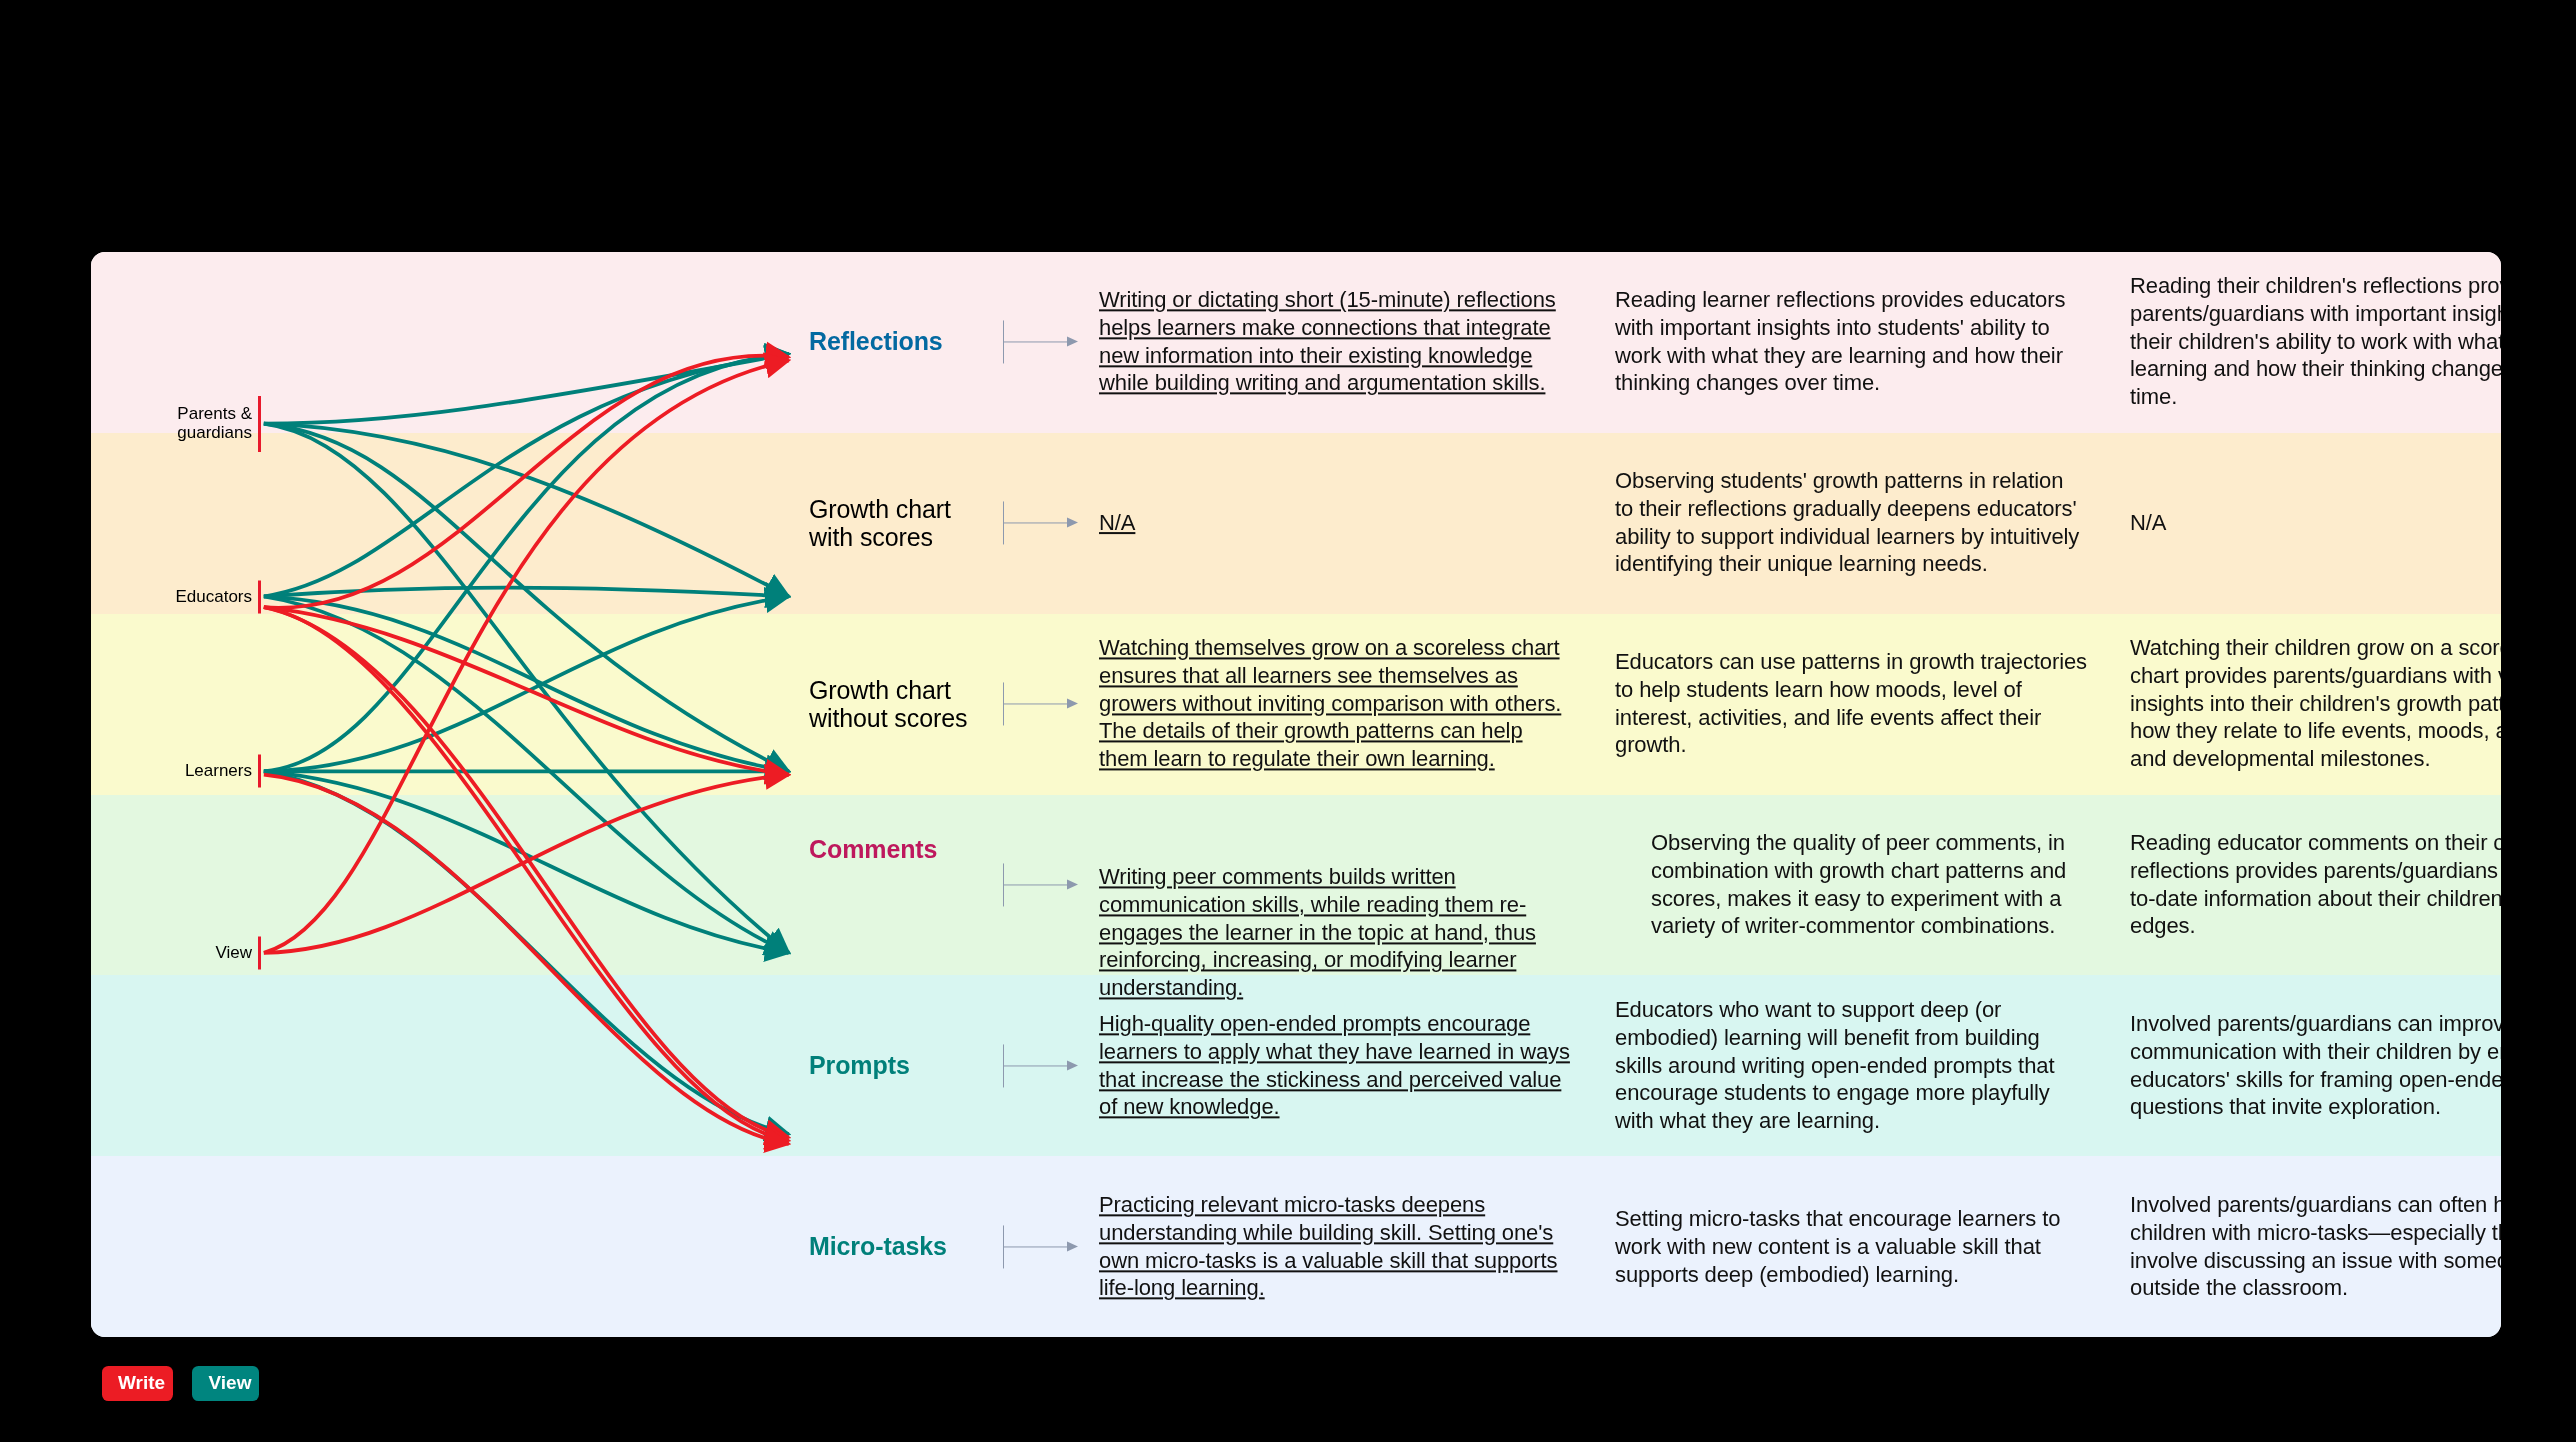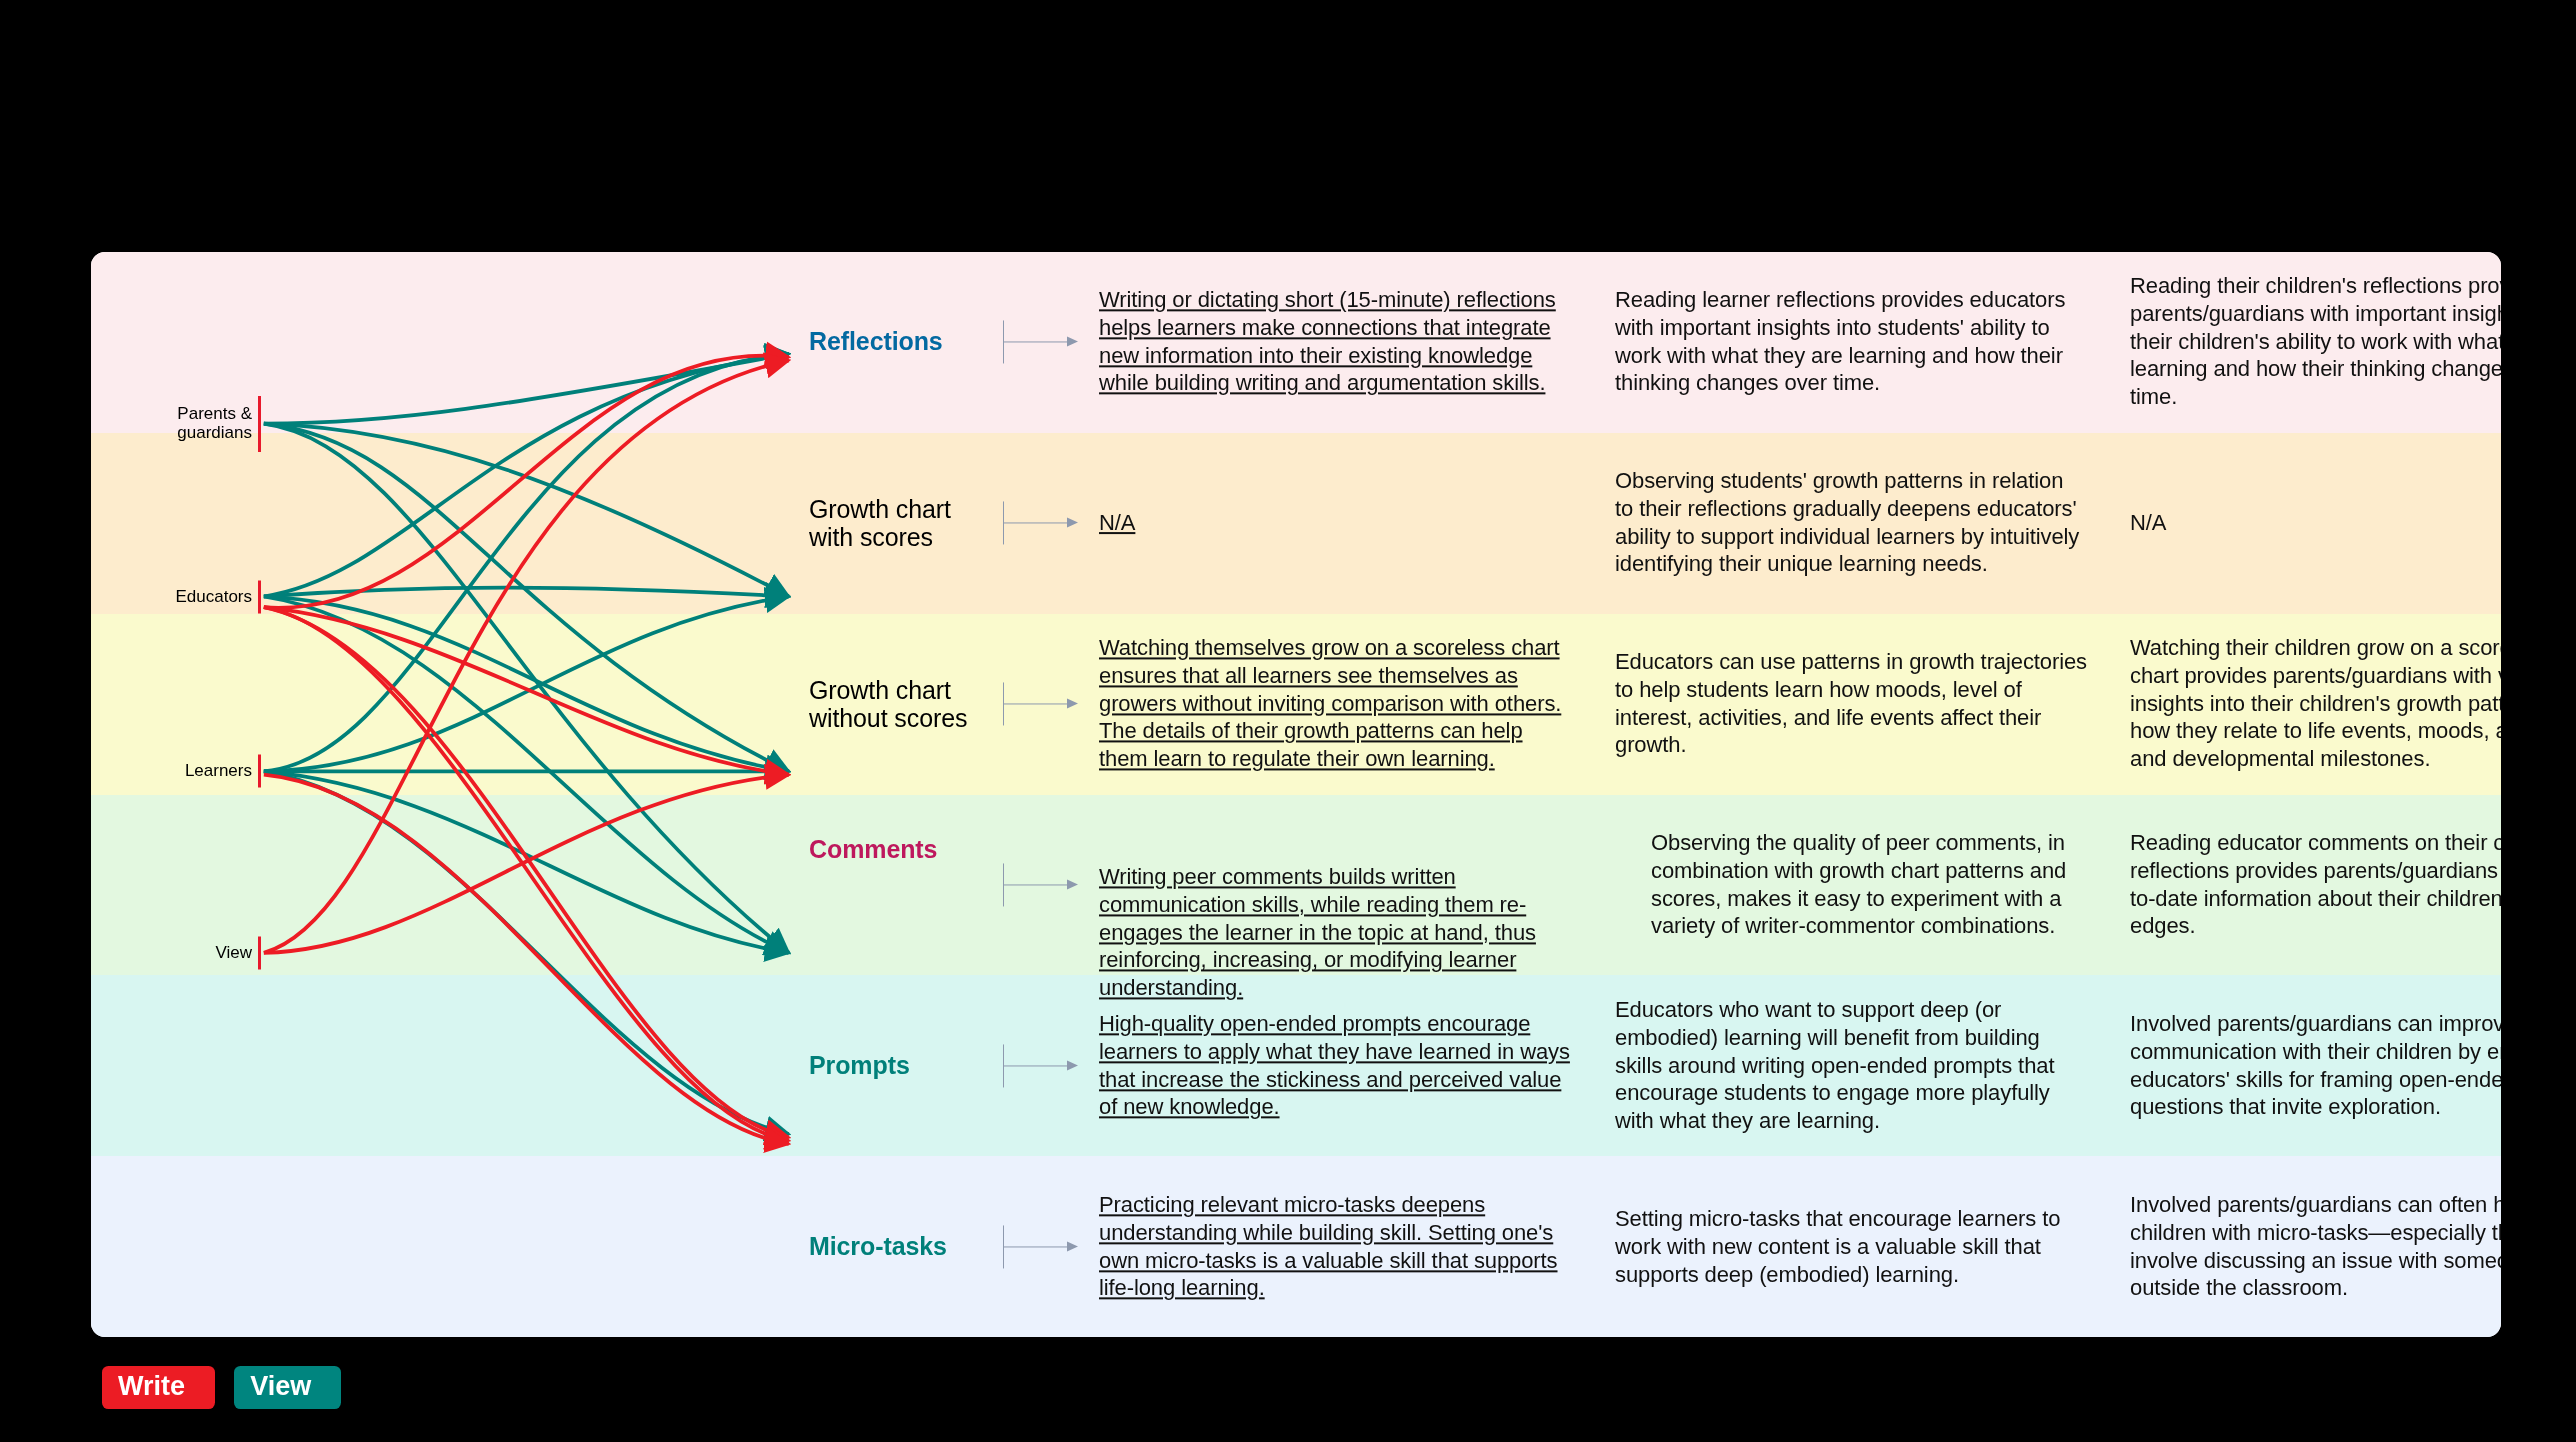--- a/index.html
+++ b/index.html
@@ -91,24 +91,24 @@
   }
 
   
   #edges{position:absolute;left:0;top:0;width:2410px;height:1085px;pointer-events:none;}
 
   
   #buttons{position:absolute;left:102px;top:1366px;display:flex;gap:19.3px;}
   .btn{
     border:none;
     color:#ffffff;
-    font-size:27px;
+    font-size:19px;
     font-weight:700;
     font-family:"Liberation Sans", sans-serif;
-    padding:7px 30px 9px 16px;
+    padding:7px 8px 9px 16px;
     border-radius:6.4px;
     cursor:pointer;
     line-height:1;
   }
   .btn-write{background:#ec1c24;}
   .btn-view{background:#00857f;}
 </style>
 </head>
 <body>
 

